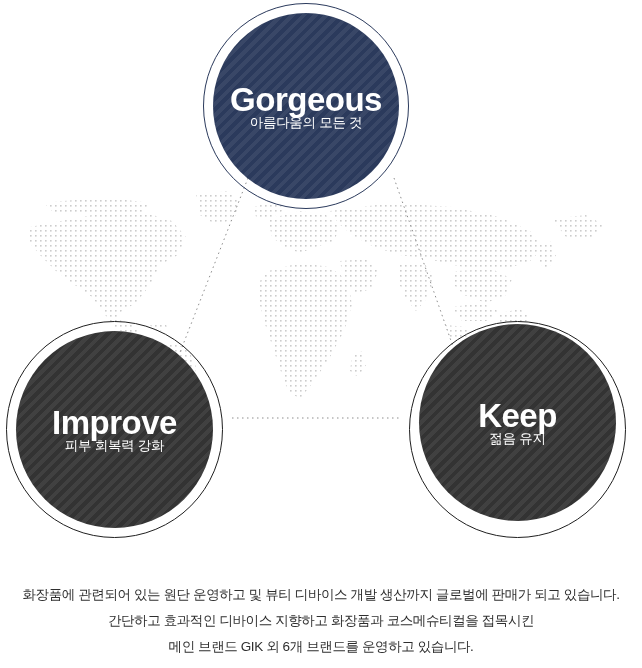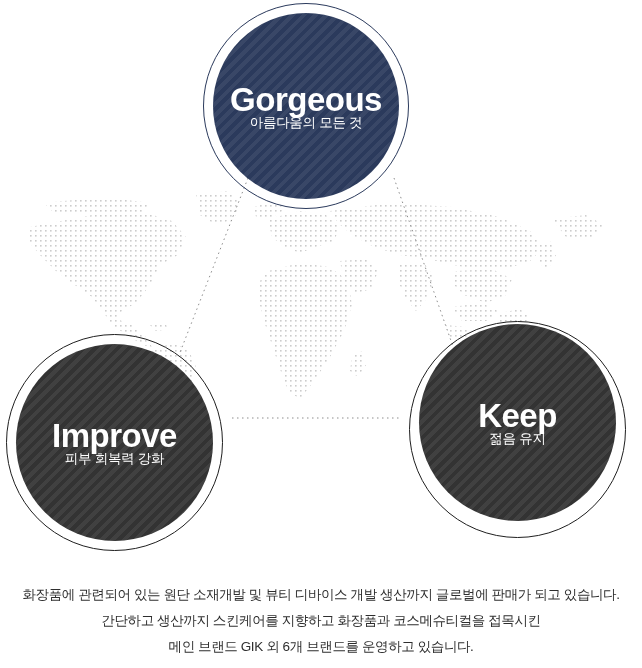--- a/index.html
+++ b/index.html
@@ -103,21 +103,21 @@
     width: 206px; height: 206px;
   }
   #node-gorgeous .disc {
     left: 10px; top: 10px;
     width: 186px; height: 186px;
     background: #2b3a5c;
   }
 
   
   #node-improve {
-    left: 6px; top: 334px;
+    left: 6px; top: 321px;
     width: 217px; height: 217px;
   }
   #node-improve .disc {
     left: 10px; top: 10px;
     width: 197px; height: 197px;
     background: #333333;
   }
 
   
   #node-keep {
@@ -237,18 +237,18 @@
 
   <div class="node dark" id="node-keep">
     <div class="ring"></div>
     <div class="disc">
       <div class="label-en">Keep</div>
       <div class="label-ko">젊음 유지</div>
     </div>
   </div>
 
   <div id="description">
-    <div class="desc-line">화장품에 관련되어 있는 원단 소재개발 및 뷰티 디바이스 개발 생산까지 글로벌에 판매가 되고 있습니다.</div>
-    <div class="desc-line">간단하고 생산까지 스킨케어를 지향하고 화장품과 코스메슈티컬을 접목시킨</div>
+    <div class="desc-line">화장품에 관련되어 있는 원단 운영하고 및 뷰티 디바이스 개발 생산까지 글로벌에 판매가 되고 있습니다.</div>
+    <div class="desc-line">간단하고 효과적인 디바이스 지향하고 화장품과 코스메슈티컬을 접목시킨</div>
     <div class="desc-line">메인 브랜드 GIK 외 6개 브랜드를 운영하고 있습니다.</div>
   </div>
 
 </div>
 
 </body></html>

